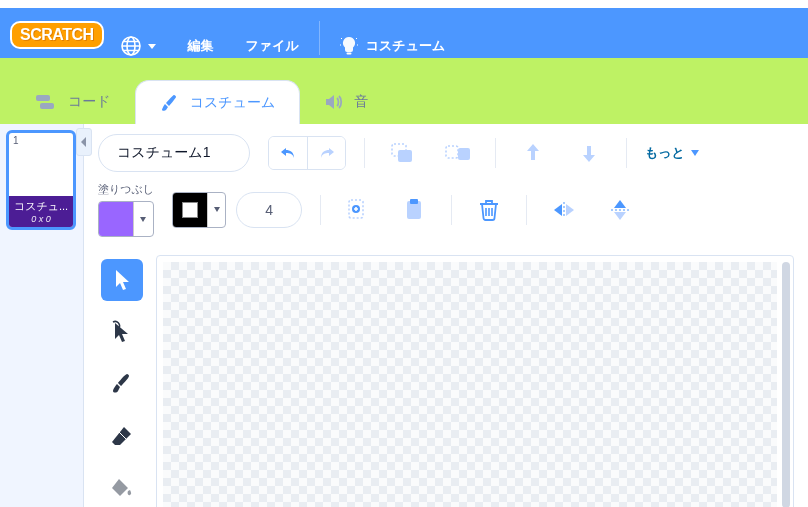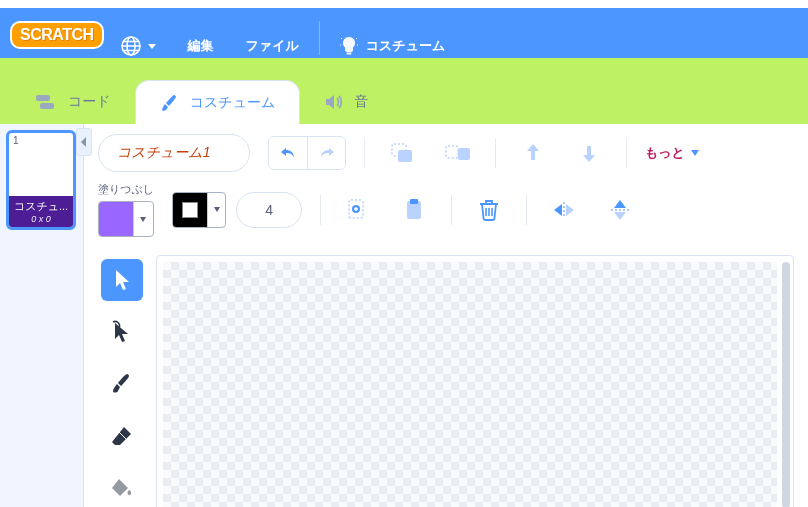--- a/index.html
+++ b/index.html
@@ -29,26 +29,26 @@
   .costume-thumb .num { font-size: 10px; color: #575e75; padding: 2px 4px; }
   .costume-thumb .preview { height: 48px; background: #fff; }
   .costume-thumb .footer { background: #4c1d95; color: #fff; text-align: center; font-size: 11px; padding: 3px 2px; }
   .costume-thumb .size { font-size: 9px; opacity: 0.9; font-style: italic; }
   
   
   .editor { flex: 1; display: flex; flex-direction: column; padding: 10px 14px 0 14px; background: #fff; }
   
   
   .toolbar-row { display: flex; align-items: center; gap: 18px; margin-bottom: 10px; }
-  .name-input { border: 1px solid #d9e3f2; border-radius: 20px; height: 38px; padding: 0 18px; font-size: 14px; color: #c2410c; width: 152px; outline: none; font-style: italic; }
+  .name-input { border: 1px solid #d9e3f2; border-radius: 20px; height: 38px; padding: 0 18px; font-size: 14px; color: #0f172a; width: 152px; outline: none; }
   .btn-group { display: flex; border: 1px solid #d9e3f2; border-radius: 6px; overflow: hidden; }
   .btn-group .btn { width: 38px; height: 32px; display: flex; align-items: center; justify-content: center; background: #fff; }
   .btn-group .btn + .btn { border-left: 1px solid #d9e3f2; }
   .icon-btn { width: 38px; height: 34px; display: flex; align-items: center; justify-content: center; }
-  .more-btn { color: #be185d; font-weight: 700; display: flex; align-items: center; gap: 6px; cursor: pointer; }
+  .more-btn { color: #0369a1; font-weight: 700; display: flex; align-items: center; gap: 6px; cursor: pointer; }
   .more-caret { width: 0; height: 0; border-left: 4px solid transparent; border-right: 4px solid transparent; border-top: 6px solid #4c97ff; }
   .vsep { width: 1px; height: 30px; background: #e5eaf3; }
   
   
   .label-col { display: flex; flex-direction: column; gap: 4px; }
   .small-label { font-size: 11px; color: #575e75; }
   .swatch-btn { display: flex; border: 1px solid #aab2c4; border-radius: 4px; overflow: hidden; height: 36px; }
   .swatch-btn .swatch { width: 34px; background: #9966ff; }
   .swatch-btn .swatch.black { background: #000; display:flex; align-items:center; justify-content:center; }
   .swatch-btn .swatch.black .inner { width: 16px; height: 16px; background: #fff; border: 1px solid #888; }

